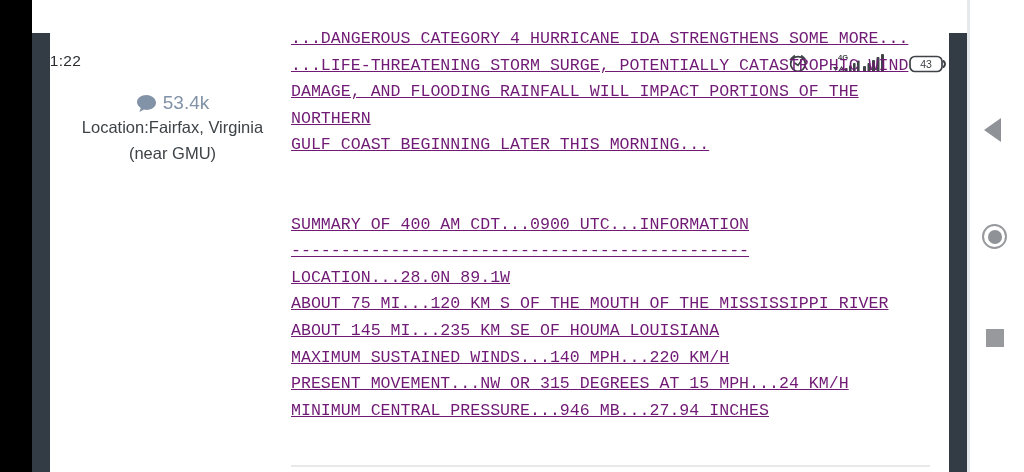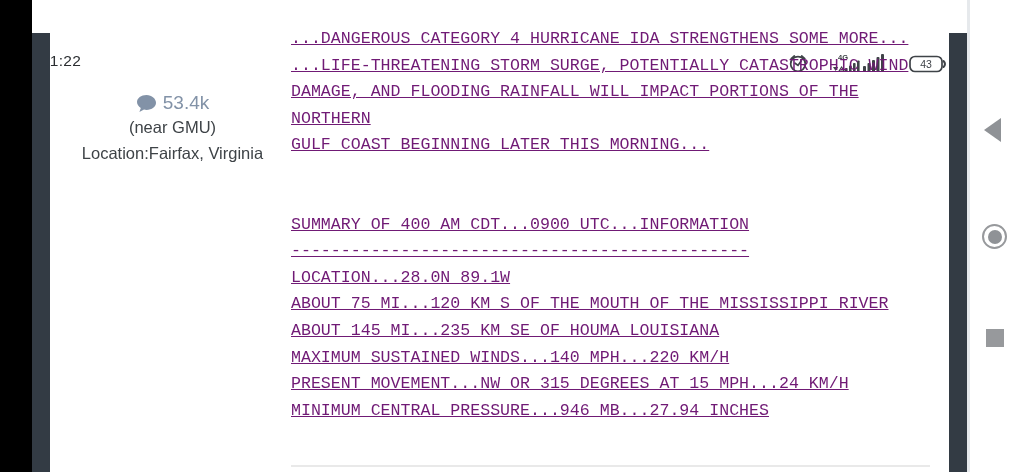--- a/index.html
+++ b/index.html
@@ -99,22 +99,22 @@
 <div class="user-panel">
   <div class="stat-row">
     <span>
       <svg width="21" height="19" viewBox="0 0 21 19" fill="#8292a7">
         <path d="M10.5 1 C5.1 1 1 4.2 1 8.1 c0 2.4 1.5 4.5 3.8 5.8 L3.4 18 l4.6 -2.4 c0.8 0.2 1.6 0.3 2.5 0.3 c5.4 0 9.5 -3.1 9.5 -7.1 S15.9 1 10.5 1 z"></path>
       </svg>
     </span>
     <span>53.4k</span>
   </div>
   <div class="location-block">
+    <div>Location:Fairfax, Virginia</div>
     <div>(near GMU)</div>
-    <div>Location:Fairfax, Virginia</div>
   </div>
 </div>
 
 <pre class="post-text">...DANGEROUS CATEGORY 4 HURRICANE IDA STRENGTHENS SOME MORE...
 ...LIFE-THREATENING STORM SURGE, POTENTIALLY CATASTROPHIC WIND
 DAMAGE, AND FLOODING RAINFALL WILL IMPACT PORTIONS OF THE
 NORTHERN
 GULF COAST BEGINNING LATER THIS MORNING...
 
 

